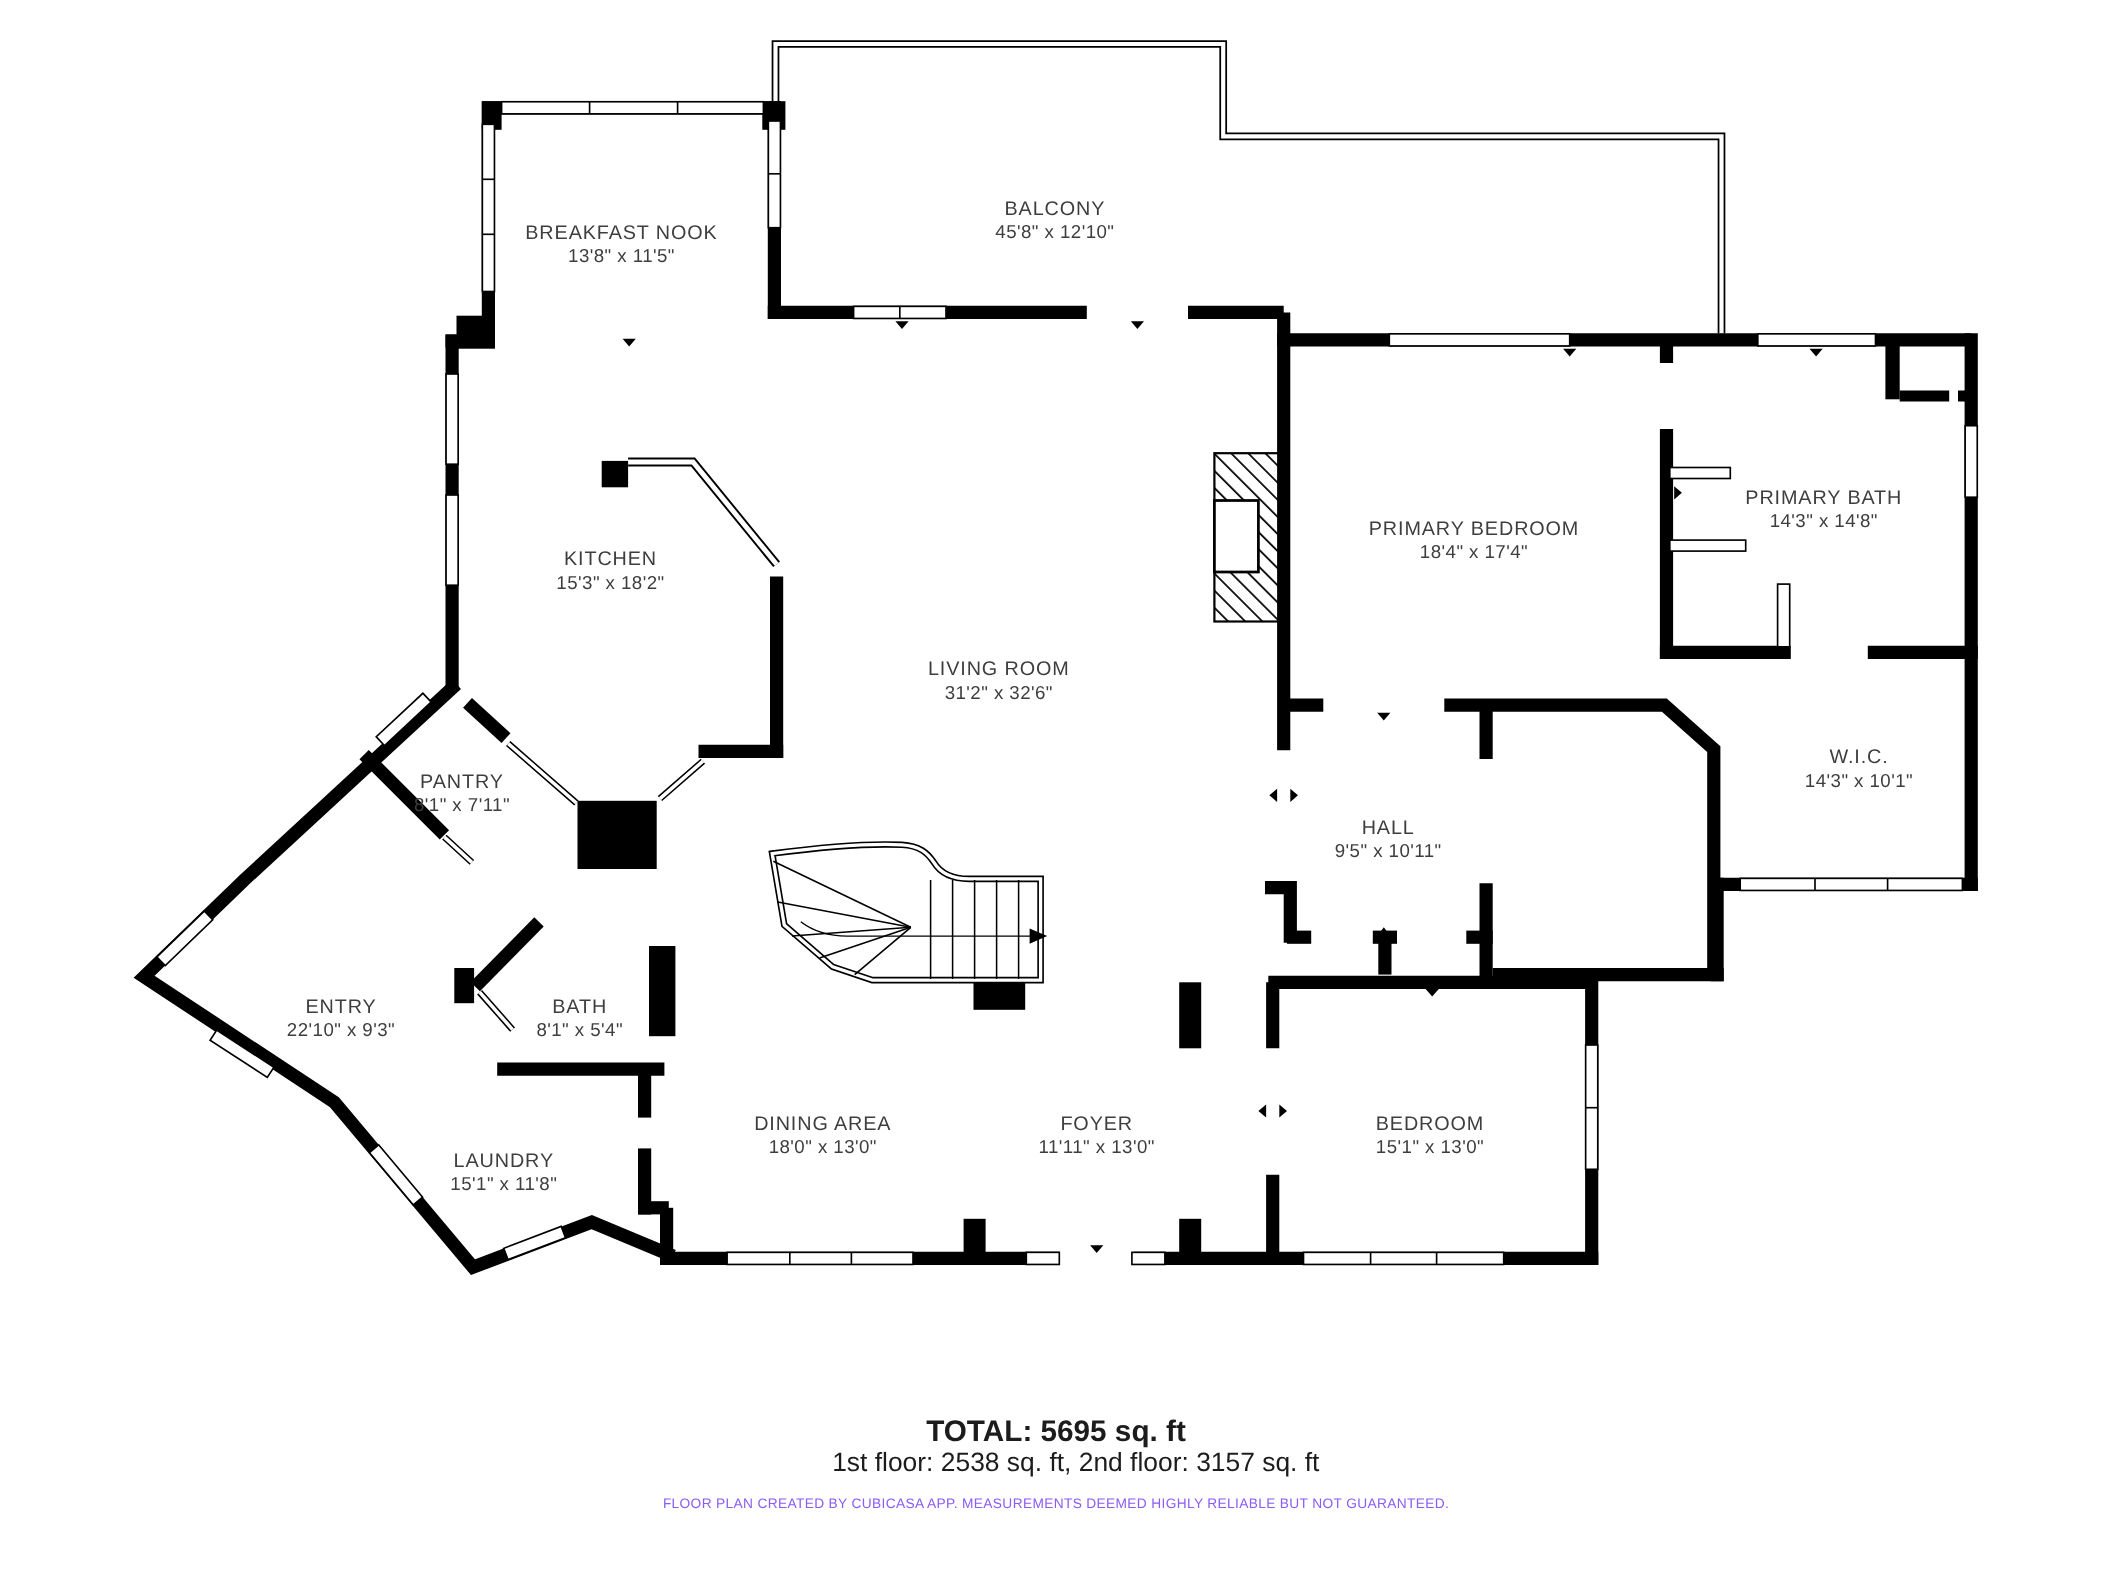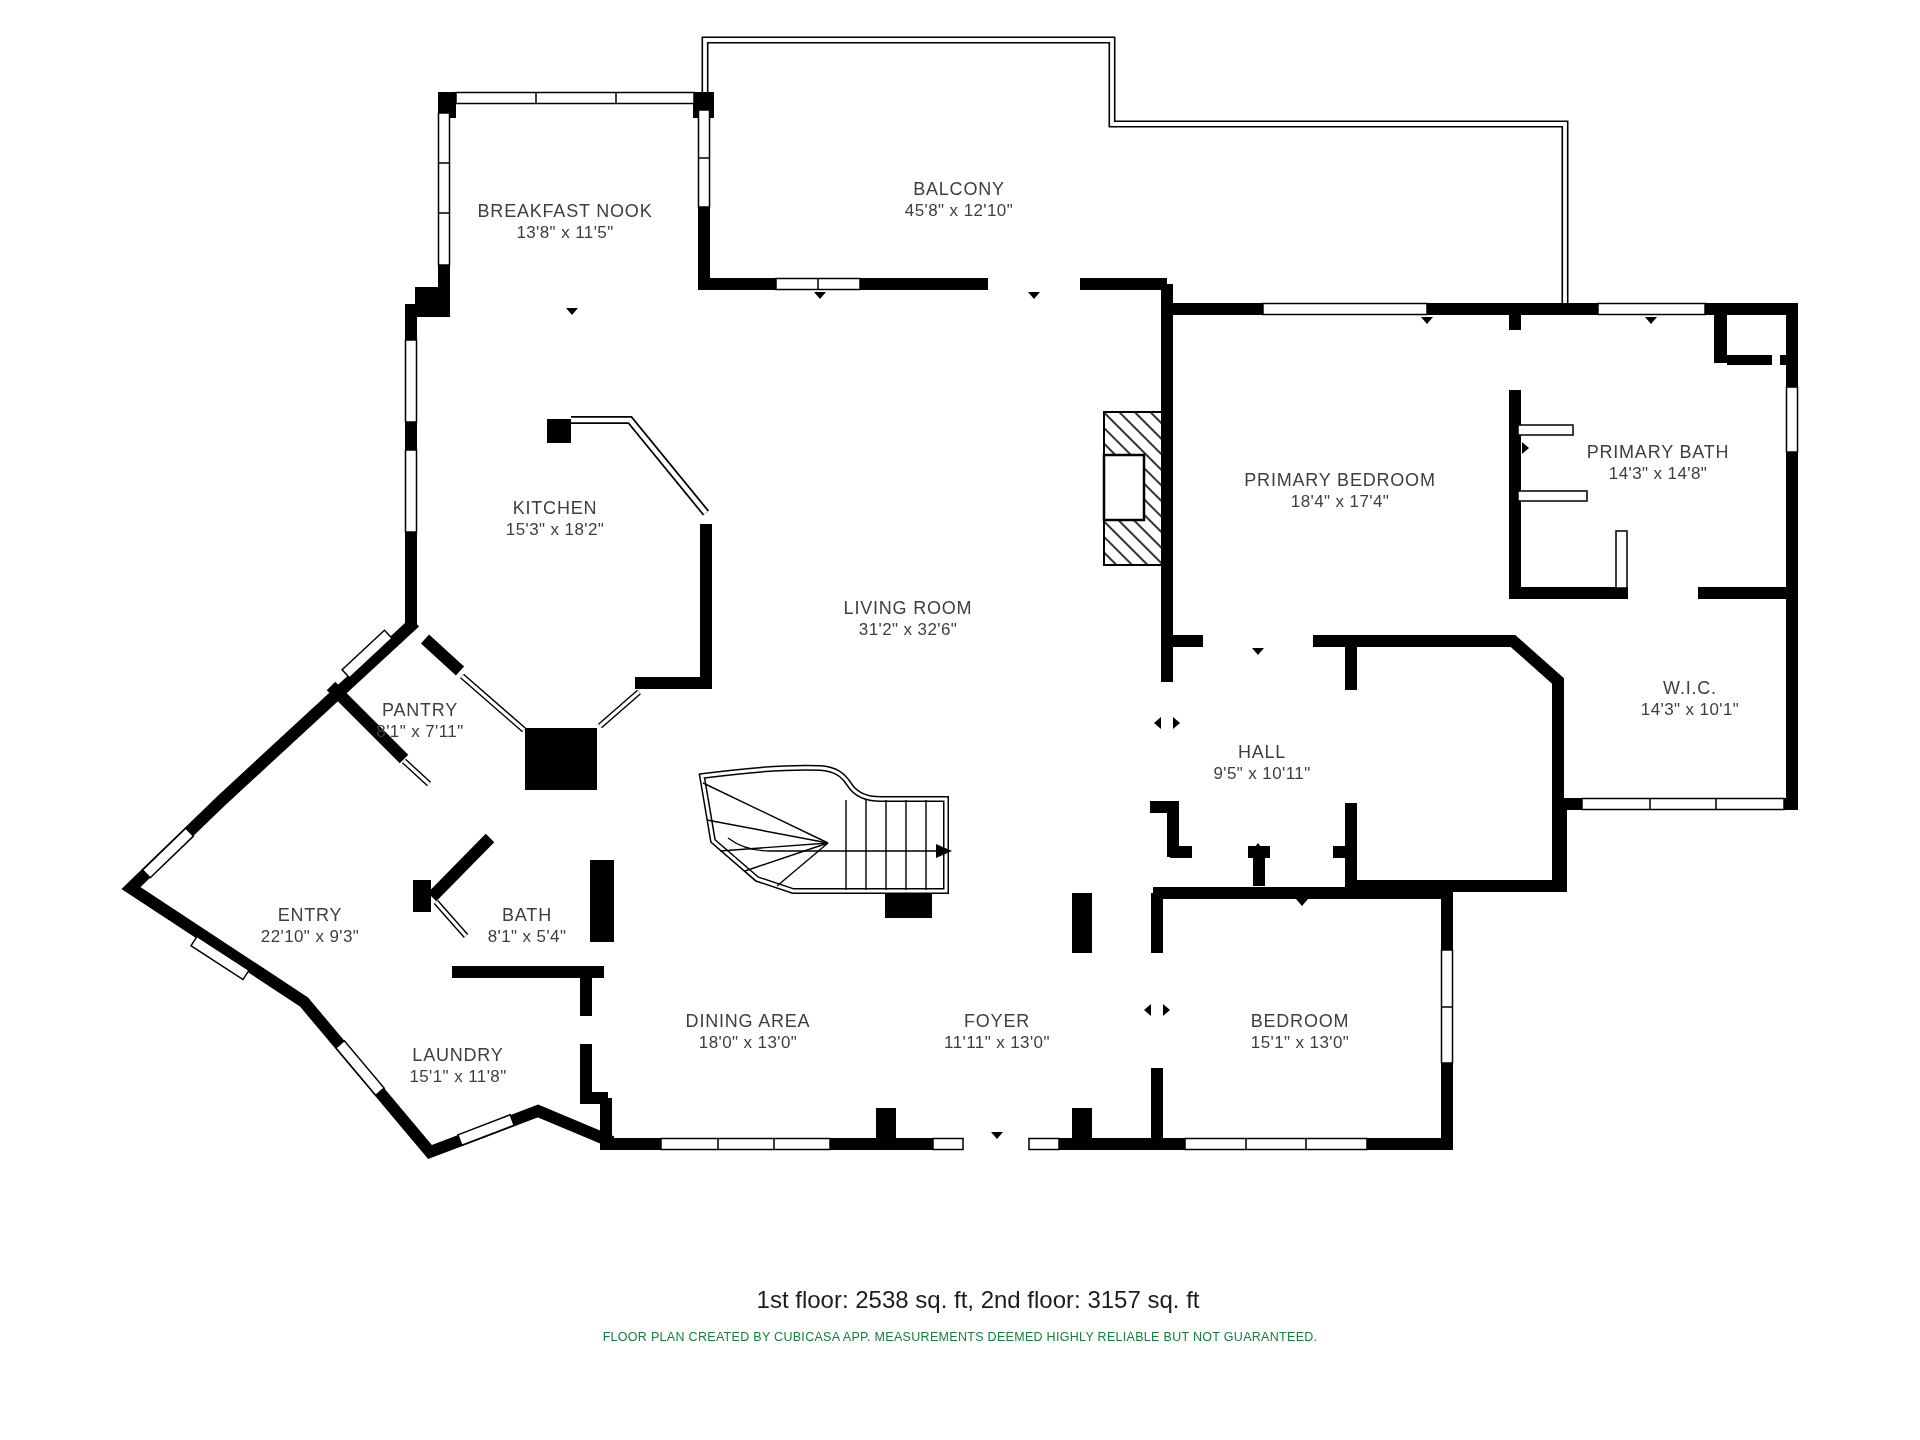--- a/index.html
+++ b/index.html
@@ -13,21 +13,21 @@
   }
   text.room-name{font-size:18px;}
   text.room-dims{font-size:17px;letter-spacing:.4px;}
   .summary{
     position:absolute;left:0;top:1286px;width:100%;
     text-align:center;color:#1c1c1c;
   }
   .summary .total{font-size:27px;font-weight:bold;line-height:30px;}
   .summary .floors{font-size:24px;line-height:27px;padding-left:36px;}
   .summary .excluded{font-size:24px;line-height:27px;}
-  .summary .disclaimer{font-size:12.5px;color:#15803d;margin-top:17px;letter-spacing:.3px;}
+  .summary .disclaimer{font-size:12.5px;color:#8b5cf6;margin-top:17px;letter-spacing:.3px;}
 </style>
 </head>
 <body>
 
 <div class="canvas">
 
 <svg viewBox="0 0 1920 1440" width="1920" height="1440" xmlns="http://www.w3.org/2000/svg">
   <defs>
     <pattern id="hatch" width="11" height="11" patternUnits="userSpaceOnUse" patternTransform="rotate(-45)">
       <line x1="5" y1="0" x2="5" y2="11" stroke="#000" stroke-width="1.6"></line>
@@ -256,17 +256,18 @@
     <text class="room-name" x="997" y="1027">FOYER</text>
     <text class="room-dims" x="997" y="1048">11'11" x 13'0"</text>
 
     <text class="room-name" x="1300" y="1027">BEDROOM</text>
     <text class="room-dims" x="1300" y="1048">15'1" x 13'0"</text>
   </g>
 </svg>
 
   
   <div class="summary">
+    <div class="total">TOTAL: 5695 sq. ft</div>
     <div class="floors">1st floor: 2538 sq. ft, 2nd floor: 3157 sq. ft</div>
     <div class="disclaimer">FLOOR PLAN CREATED BY CUBICASA APP. MEASUREMENTS DEEMED HIGHLY RELIABLE BUT NOT GUARANTEED.</div>
   </div>
 
 </div>
 
 </body></html>

